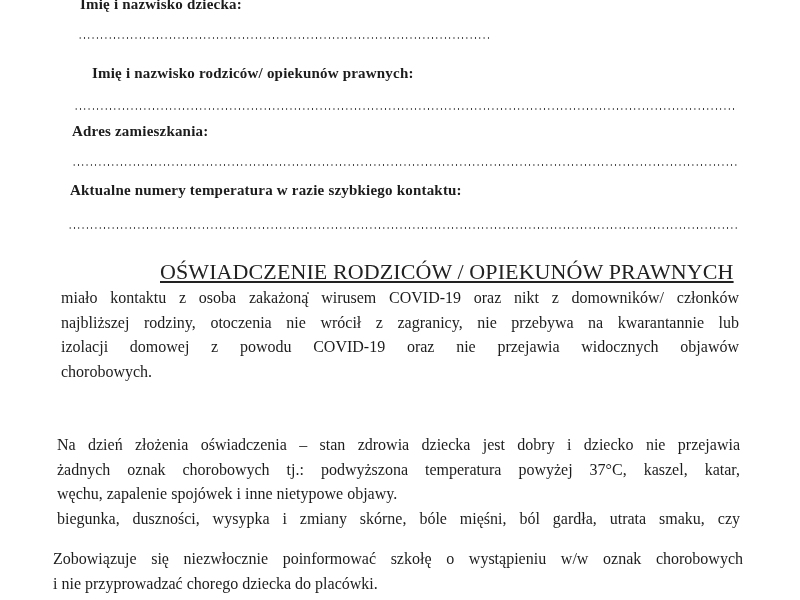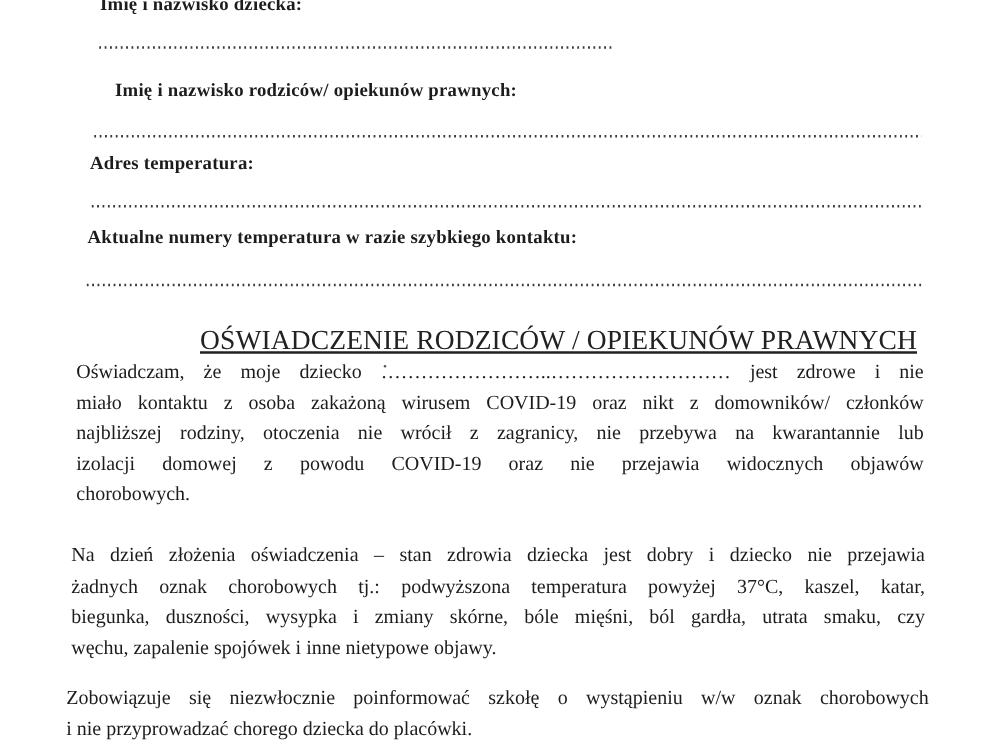--- a/index.html
+++ b/index.html
@@ -59,40 +59,39 @@
   </style>
 </head>
 <body>
 
 <div class="abs label" style="left:80px; top:-4px;">Imię i nazwisko dziecka:</div>
 <div class="abs dots" style="left:78px; top:37px; width:413px;"></div>
 
 <div class="abs label" style="left:92px; top:65px;">Imię i nazwisko rodziców/ opiekunów prawnych:</div>
 <div class="abs dots" style="left:74px; top:108px; width:663px;"></div>
 
-<div class="abs label" style="left:72px; top:123px;">Adres temperatura:</div>
+<div class="abs label" style="left:72px; top:123px;">Adres zamieszkania:</div>
 <div class="abs dots" style="left:72px; top:164px; width:665px;"></div>
 
 <div class="abs label" style="left:70px; top:182px;">Aktualne numery temperatura w razie szybkiego kontaktu:</div>
 <div class="abs dots" style="left:68px; top:227px; width:670px;"></div>
 
 <div class="abs title" style="left:160px; top:259px;">OŚWIADCZENIE RODZICÓW / OPIEKUNÓW PRAWNYCH</div>
 <div class="abs stray-dot" style="left:307px; top:292px;"></div>
 
 <div class="abs para" style="left:61px; top:286px; width:678px;">
-  <span class="line">Oświadczam, że moje dziecko ……………………..……………………… jest zdrowe i nie</span>
   <span class="line">miało kontaktu z osoba zakażoną wirusem COVID-19 oraz nikt z domowników/ członków</span>
   <span class="line">najbliższej rodziny, otoczenia nie wrócił z zagranicy, nie przebywa na kwarantannie lub</span>
   <span class="line">izolacji domowej z powodu COVID-19 oraz nie przejawia widocznych objawów</span>
   <span class="line last">chorobowych.</span>
 </div>
 
 <div class="abs para" style="left:57px; top:433px; width:683px;">
   <span class="line">Na dzień złożenia oświadczenia – stan zdrowia dziecka jest dobry i dziecko nie przejawia</span>
   <span class="line">żadnych oznak chorobowych tj.: podwyższona temperatura powyżej 37°C, kaszel, katar,</span>
+  <span class="line last">węchu, zapalenie spojówek i inne nietypowe objawy.</span>
   <span class="line">biegunka, duszności, wysypka i zmiany skórne, bóle mięśni, ból gardła, utrata smaku, czy</span>
-  <span class="line last">węchu, zapalenie spojówek i inne nietypowe objawy.</span>
 </div>
 
 <div class="abs para" style="left:53px; top:547px; width:690px;">
   <span class="line">Zobowiązuje się niezwłocznie poinformować szkołę o wystąpieniu w/w oznak chorobowych</span>
   <span class="line last">i nie przyprowadzać chorego dziecka do placówki.</span>
 </div>
 
 </body></html>

